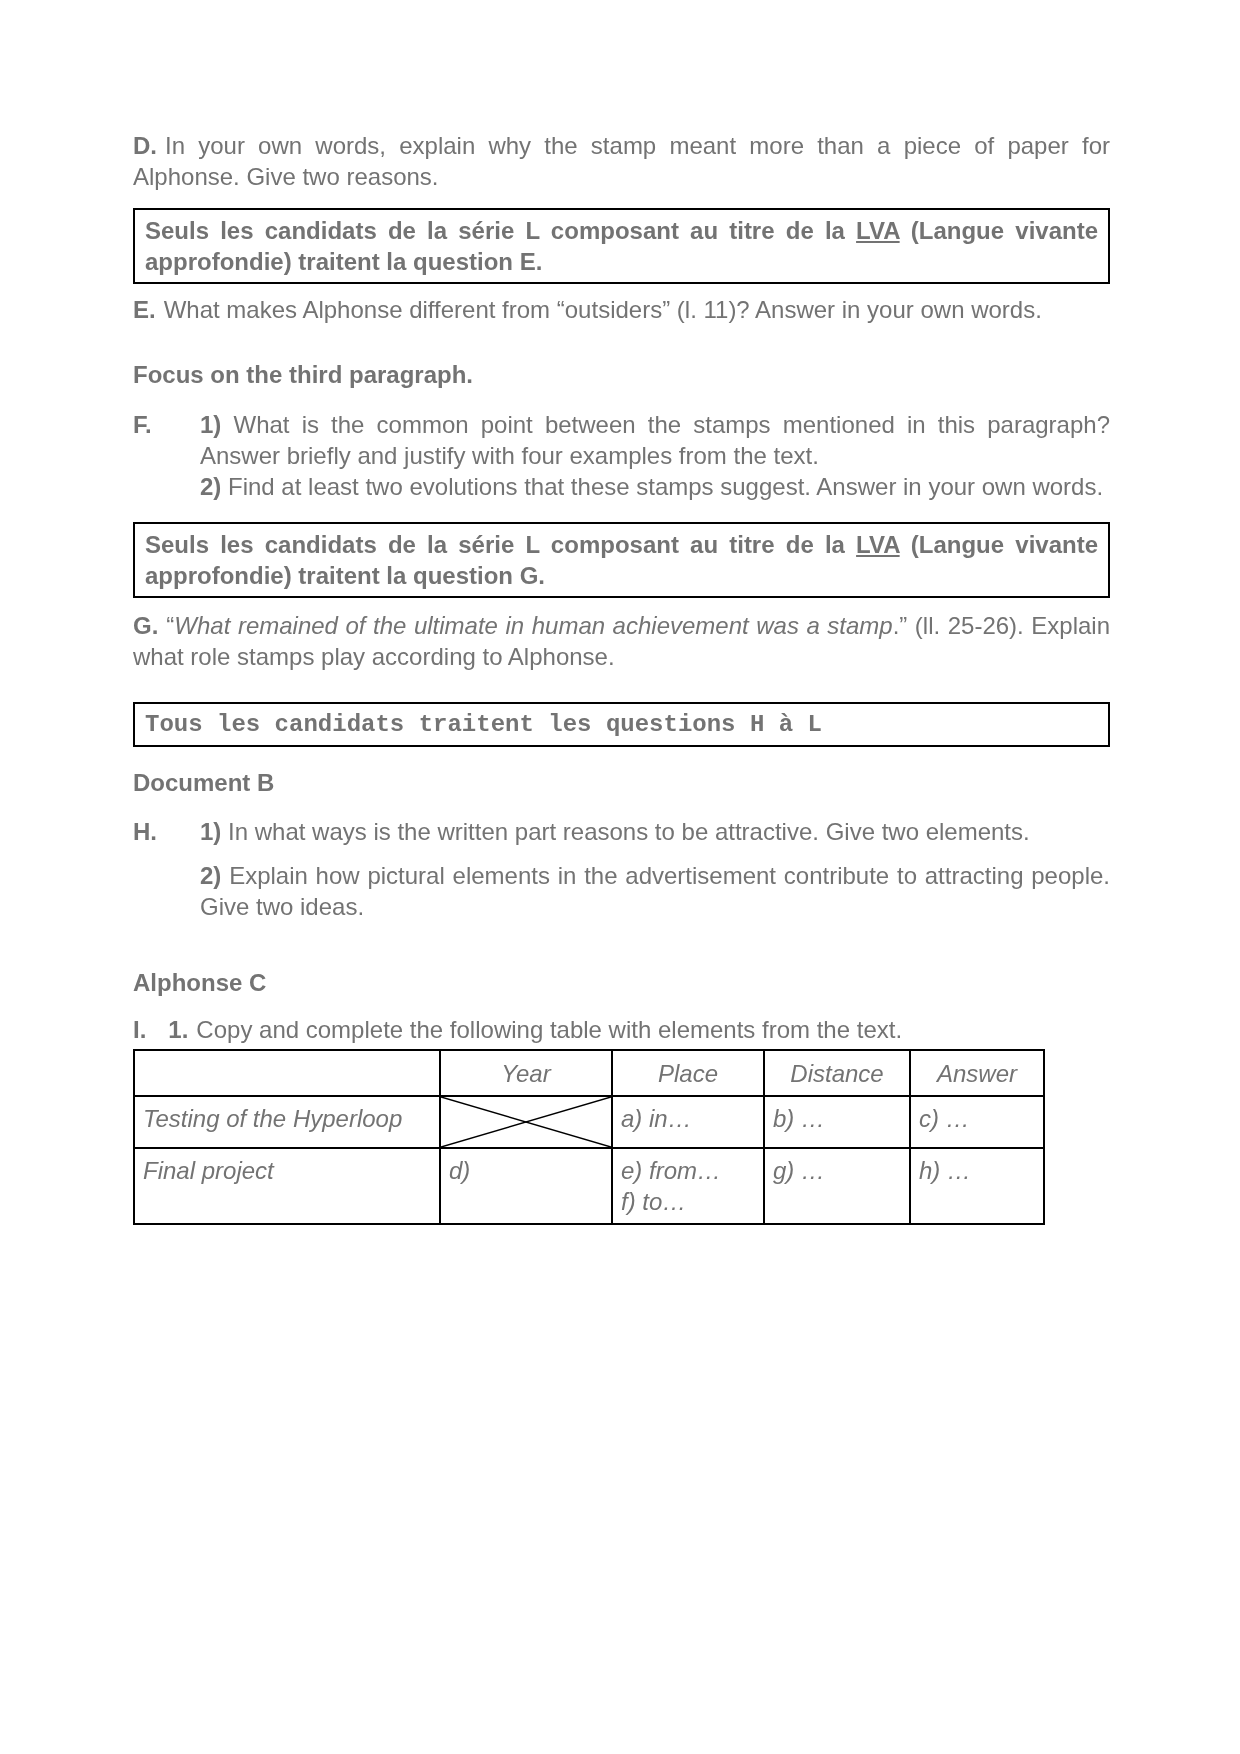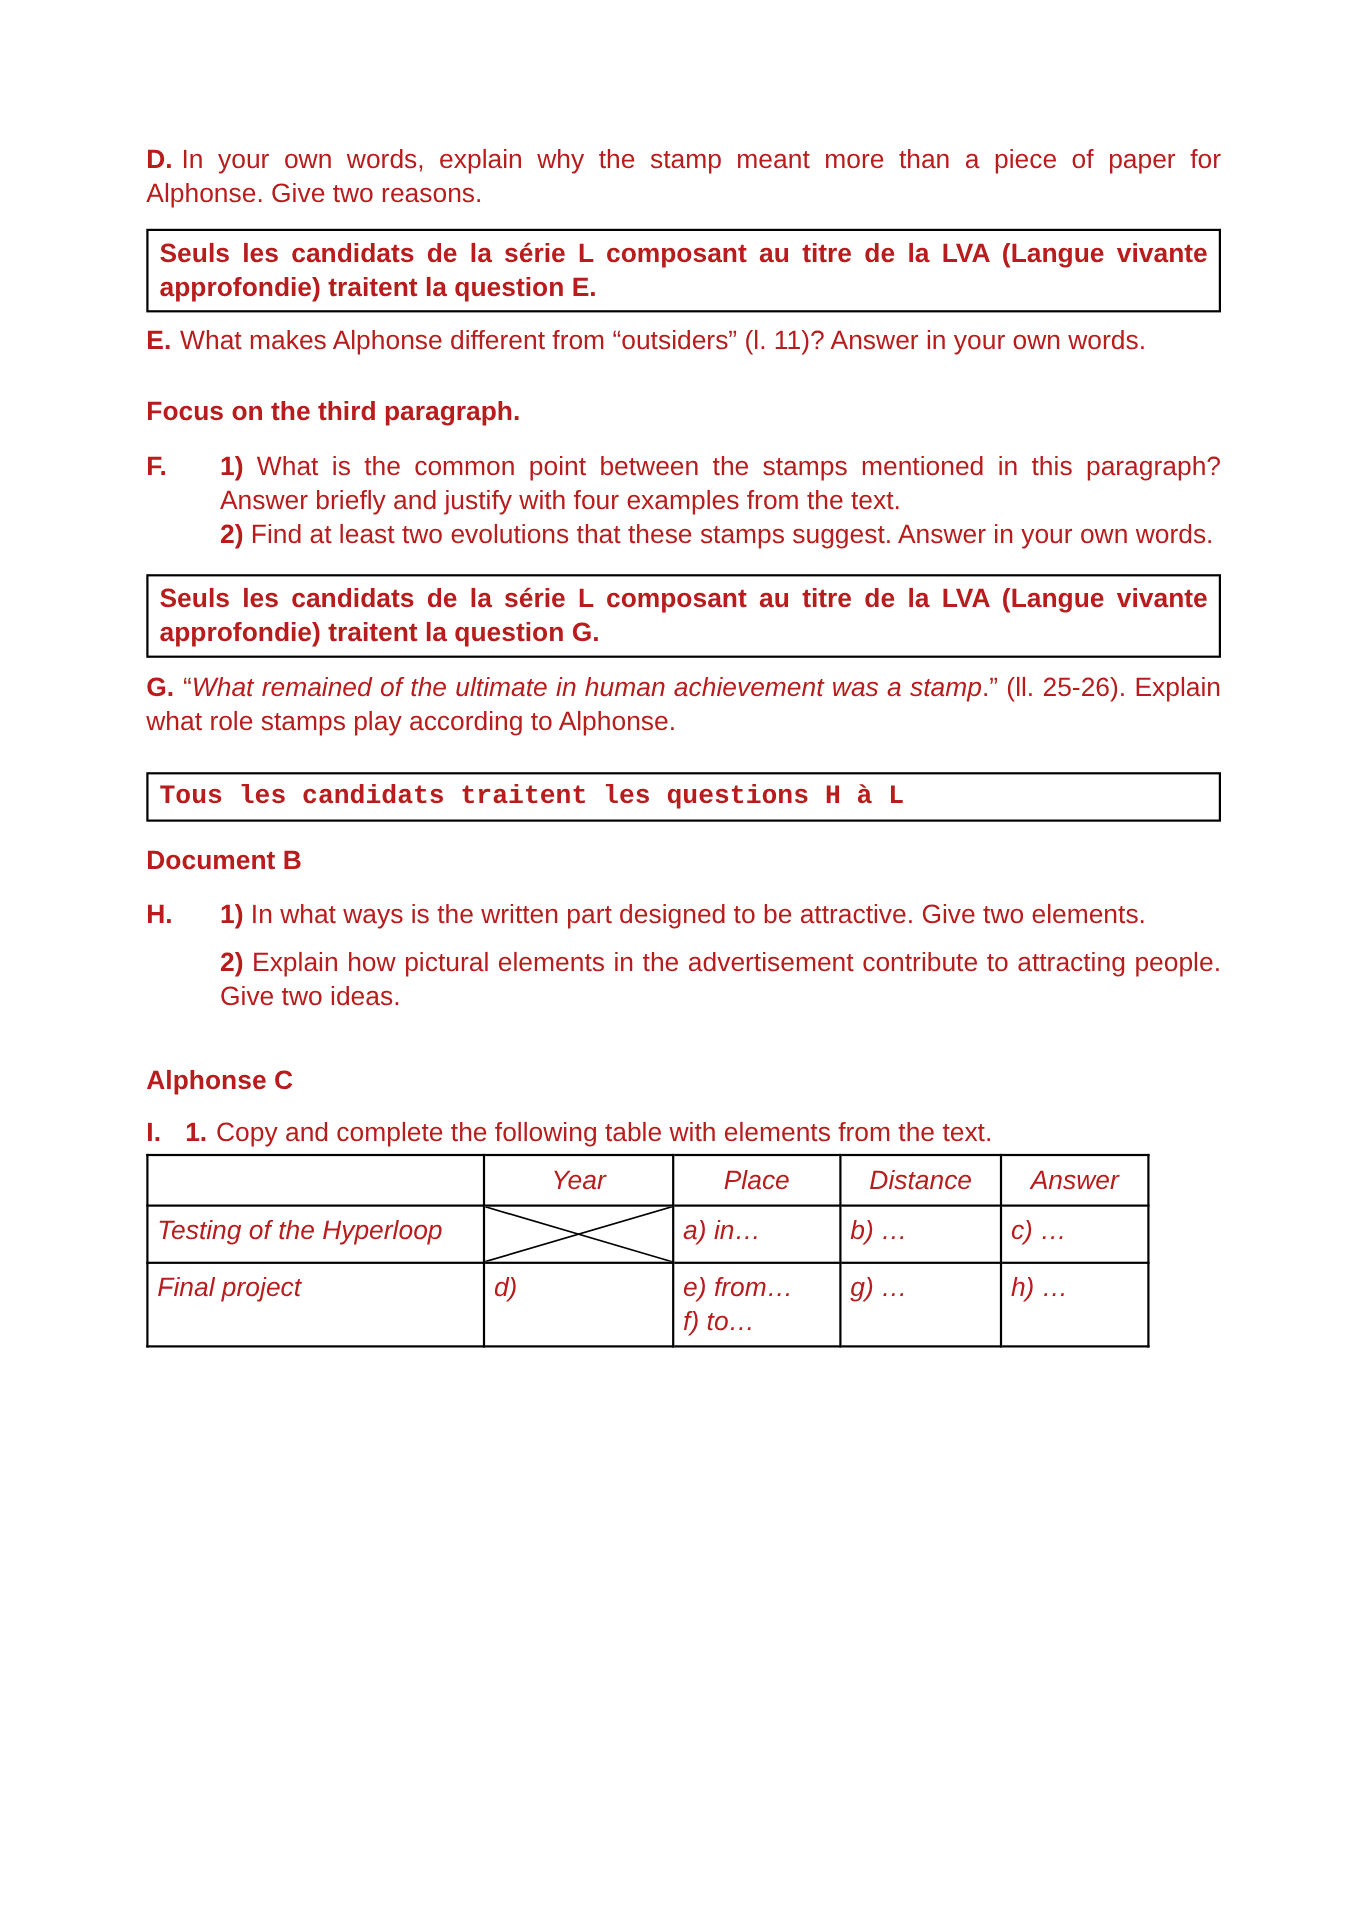--- a/index.html
+++ b/index.html
@@ -2,30 +2,30 @@
 <html><head>
 <meta charset="utf-8">
 <style>
   * { margin:0; padding:0; box-sizing:border-box; }
   html,body { background:#ffffff; }
   .page {
     position:relative;
     width:1240px; height:1333px;
     margin:0 auto;
     background:#fff;
-    color:#b91c1c;
+    color:#737373;
     font-family:"Liberation Sans", sans-serif;
     font-size:24px;
     line-height:31px;
     padding:130px 130px 0 133px;
     overflow:hidden;
   }
   .j { text-align:justify; }
   b, .b { font-weight:bold; }
-  .u { }
+  .u { text-decoration:underline; }
   .qlabel { font-weight:bold; margin-right:8px; }
   .para { margin:0; }
 
   .box {
     border:2px solid #000;
     padding:5px 10px;
     font-weight:bold;
     text-align:justify;
   }
   .mt-box-e { margin-top:16px; }
@@ -104,21 +104,21 @@
 
   <p class="para j mt-qg"><span class="qlabel">G.</span><span>“</span><i>What remained of the ultimate in human achievement was a stamp</i><span>.” (ll. 25-26). Explain what role stamps play according to Alphonse.</span></p>
 
   <div class="box mt-box-hl">Tous les candidats traitent les questions H à L</div>
 
   <p class="heading mt-docb">Document B</p>
 
   <div class="qblock mt-qh">
     <div class="qletter">H.</div>
     <div class="qitems">
-      <p class="para item gap"><b>1)</b> <span>In what ways is the written part designed to be attractive. Give two elements.</span></p>
+      <p class="para item gap"><b>1)</b> <span>In what ways is the written part reasons to be attractive. Give two elements.</span></p>
       <p class="para item gap"><b>2)</b> <span>Explain how pictural elements in the advertisement contribute to attracting people. Give two ideas.</span></p>
     </div>
   </div>
 
   <p class="heading mt-docc">Alphonse C</p>
 
   <p class="para mt-qi"><b style="margin-right:22px">I.</b><b style="margin-right:8px">1.</b><span>Copy and complete the following table with elements from the text.</span></p>
 
   <table class="itable mt-table">
     <colgroup>

